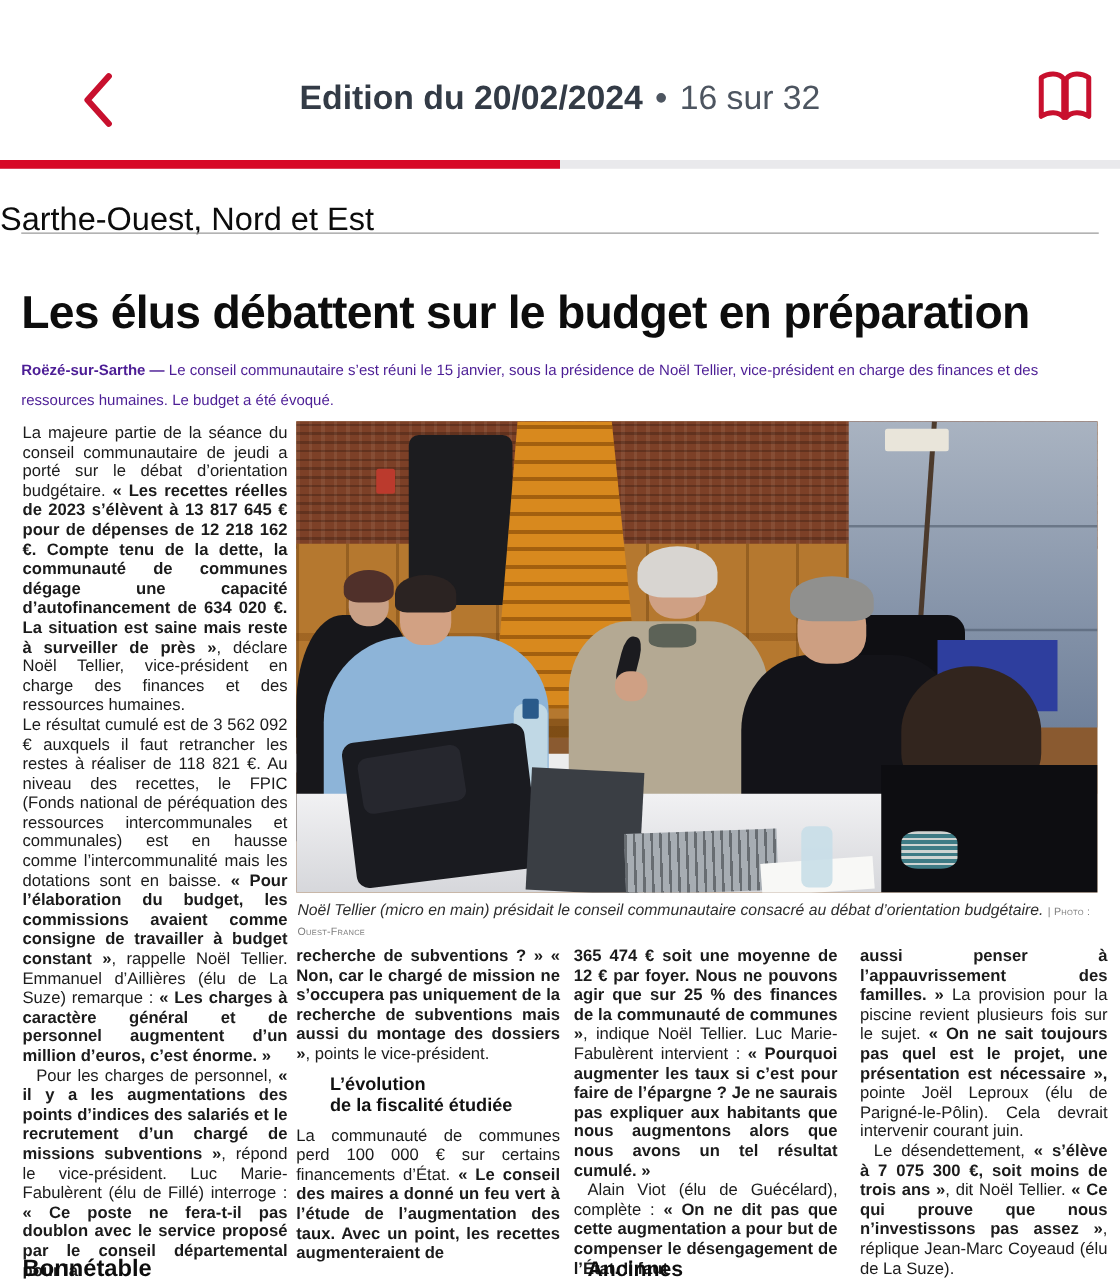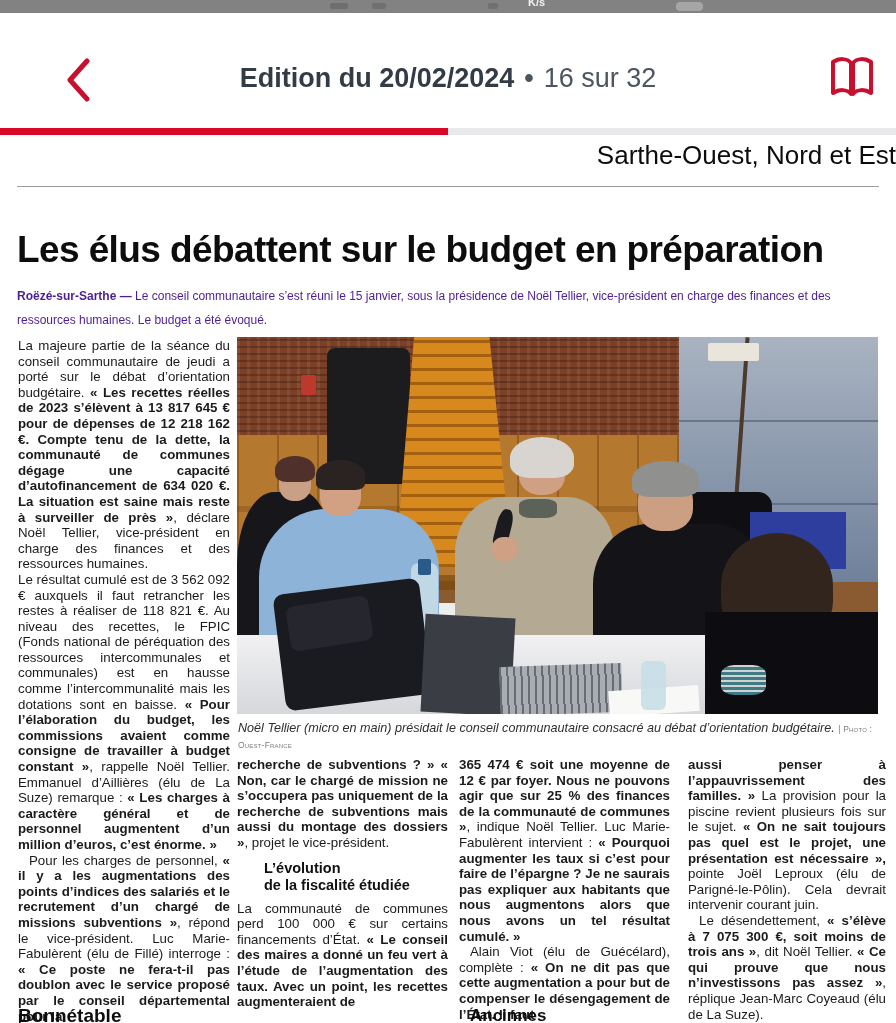--- a/index.html
+++ b/index.html
@@ -22,21 +22,21 @@
   .header-title .hbold{font-weight:700;color:#333b46;}
   .header-title .hsep{margin:0 10px;color:#4d5560;font-weight:700;}
   .header-title .hpage{font-weight:400;color:#4d5560;}
   .book-btn{position:absolute;right:18px;top:36px;width:52px;height:58px;background:none;border:none;padding:0;cursor:pointer;}
 
   
   .progress{position:absolute;top:128px;left:0;width:896px;height:7px;background:#e9e9ec;}
   .progress .fill{height:100%;width:50%;background:#d70926;}
 
   
-  .section-title{position:absolute;top:140px;left:0;width:100%;text-align:right;
+  .section-title{position:absolute;top:160px;left:0;width:100%;text-align:left;
                  font-size:26px;color:#0c0c0c;}
   .rule{position:absolute;top:186px;left:17px;right:17px;border-top:1px solid #9b9b9b;}
 
   
   .headline{position:absolute;left:17px;top:230px;right:14px;margin:0;
             font-size:37px;line-height:40px;font-weight:700;color:#0d0d0d;letter-spacing:-0.6px;}
   .lead{position:absolute;left:17px;top:284px;right:22px;margin:0;
         font-size:12px;line-height:24px;color:#4c1d95;}
   .lead .loc{font-weight:700;}
 
@@ -110,27 +110,20 @@
 
   .teaser{position:absolute;font-weight:700;color:#0d0d0d;white-space:nowrap;}
   .teaser1{left:18px;top:1005px;font-size:19px;}
   .teaser2{left:470px;top:1006px;font-size:17px;}
 </style>
 </head>
 <body>
 
 <div class="screen">
 
-  <div class="status-strip">
-    <span class="smudge1"></span>
-    <span class="smudge2"></span>
-    <span class="smudge3"></span>
-    <span class="kps">K/s</span>
-    <span class="pill"></span>
-  </div>
 
   <div class="header">
     <button class="back-btn" aria-label="retour">
       <span>
         <svg width="26" height="44" viewBox="0 0 26 44">
             <polyline points="22,3 5,22 22,41" fill="none" stroke="#c8102e" stroke-width="5" stroke-linecap="round" stroke-linejoin="round"></polyline>
           </svg>
       </span>
     </button>
     <div class="header-title">
@@ -205,21 +198,21 @@
     <div class="ph-paper"></div>
     <div class="ph-bottle2"></div>
     <div class="p5-hair"></div>
     <div class="p5-body"></div>
     <div class="p5-cuff"></div>
   </div>
 
   <div class="caption"><span>Noël Tellier (micro en main) présidait le conseil communautaire consacré au débat d’orientation budgétaire.</span> <span class="credit">| Photo : Ouest-France</span></div>
 
   <div class="col col2">
-    <p><span class="b">recherche de subventions ? » « Non, car le chargé de mission ne s’occupera pas uniquement de la recherche de subventions mais aussi du montage des dossiers »</span><span>, projet le vice-président.</span></p>
+    <p><span class="b">recherche de subventions ? » « Non, car le chargé de mission ne s’occupera pas uniquement de la recherche de subventions mais aussi du montage des dossiers »</span><span>, points le vice-président.</span></p>
     <div class="subhead">L’évolution
 de la fiscalité étudiée</div>
     <p><span>La communauté de communes perd 100 000 € sur certains financements d’État. </span><span class="b">« Le conseil des maires a donné un feu vert à l’étude de l’augmentation des taux. Avec un point, les recettes augmenteraient de</span></p>
   </div>
 
   <div class="col col3">
     <p><span class="b">365 474 € soit une moyenne de 12 € par foyer. Nous ne pouvons agir que sur 25 % des finances de la communauté de communes »</span><span>, indique Noël Tellier. Luc Marie-Fabulèrent intervient : </span><span class="b">« Pourquoi augmenter les taux si c’est pour faire de l’épargne ? Je ne saurais pas expliquer aux habitants que nous augmentons alors que nous avons un tel résultat cumulé. »</span></p>
     <p class="indent"><span>Alain Viot (élu de Guécélard), complète : </span><span class="b">« On ne dit pas que cette augmentation a pour but de compenser le désengagement de l’État. Il faut</span></p>
   </div>
 

